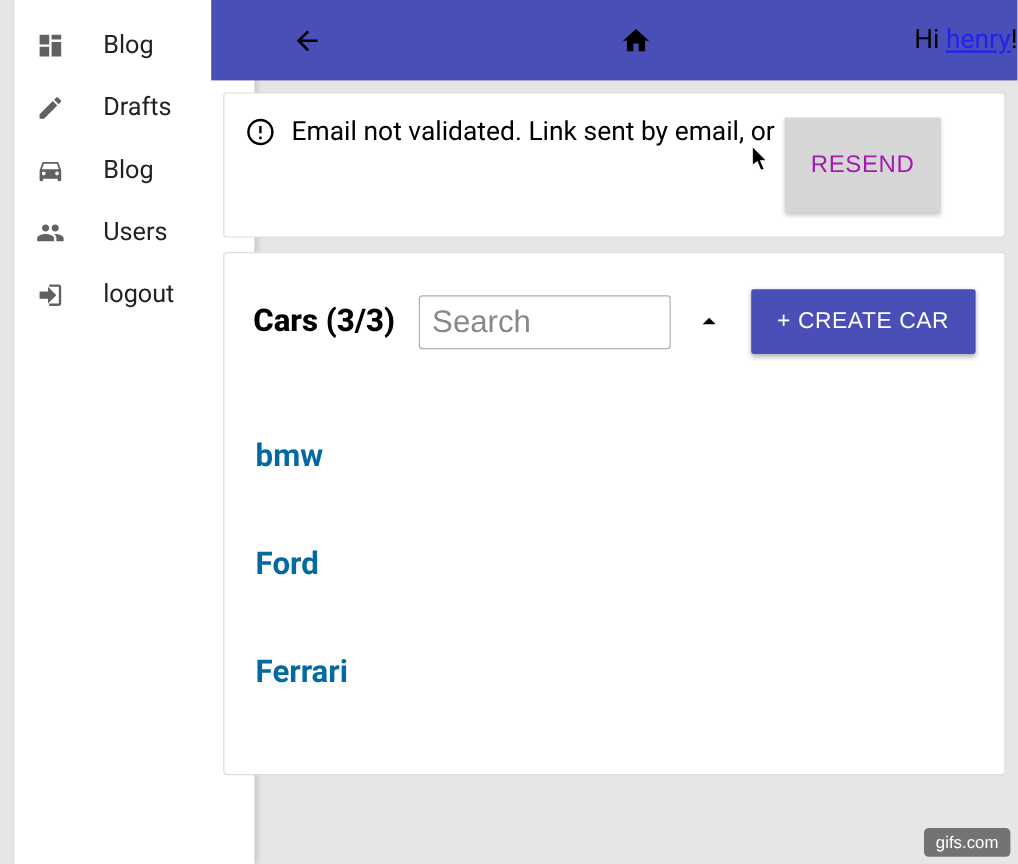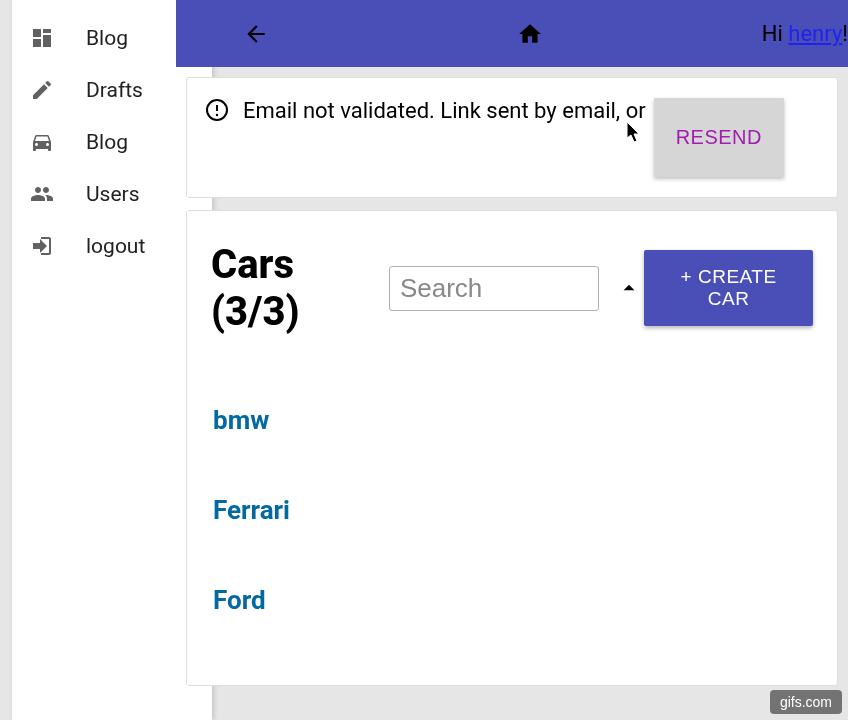--- a/index.html
+++ b/index.html
@@ -92,21 +92,21 @@
       border-radius: 3px;
       padding: 30px 24px 40px 24px;
       min-height: 430px;
     }
     .header-row {
       display: flex;
       align-items: center;
       margin-bottom: 40px;
     }
     .page-title {
-      font-size: 40px;
+      font-size: 26px;
       font-weight: 800;
       color: #000;
       margin-right: 20px;
     }
     .search-input {
       font-size: 26px;
       padding: 6px 10px;
       border: 1px solid #b0b0b0;
       border-radius: 3px;
       width: 210px;
@@ -238,22 +238,22 @@
         <button class="chevron-btn">
           <svg viewBox="0 0 24 24" width="26" height="26">
               <path d="M7 14l5-5 5 5z"></path>
             </svg>
         </button>
         <button class="create-btn">+ CREATE CAR</button>
       </div>
 
       <div>
         <div class="car-item">bmw</div>
+        <div class="car-item">Ford</div>
         <div class="car-item">Ferrari</div>
-        <div class="car-item">Ford</div>
       </div>
     </div>
   </div>
 </div>
 
 <div class="watermark">gifs.com</div>
 
 <svg class="cursor" width="16" height="22">
   <path d="M0 0 L0 16 L4 13 L7 20 L10 19 L7 12 L12 12 Z" fill="#000" stroke="#fff" stroke-width="1"></path>
 </svg>

